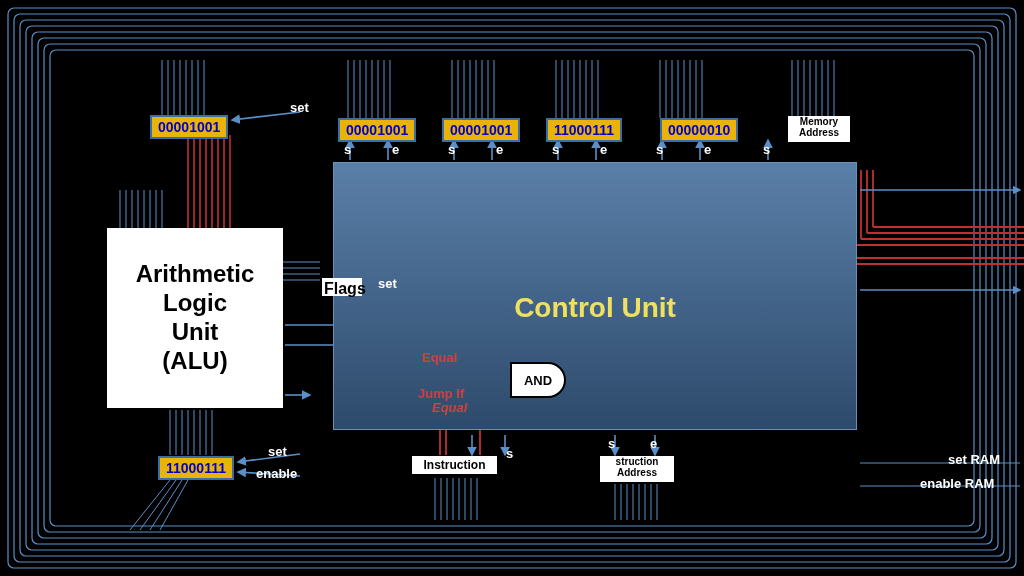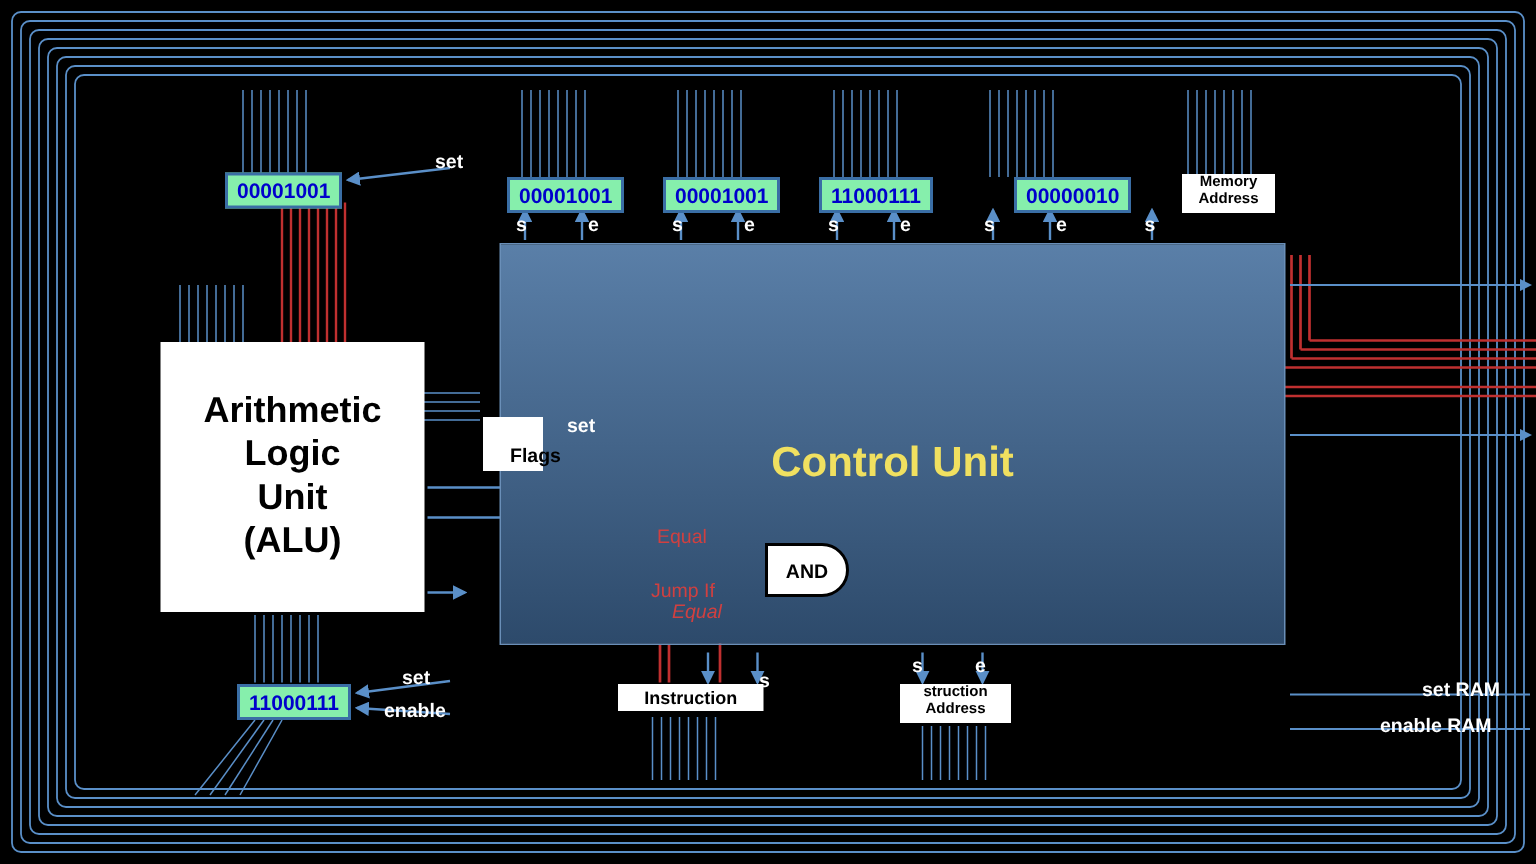--- a/index.html
+++ b/index.html
@@ -7,21 +7,21 @@
     width: 1024px;
     height: 576px;
     background: #000;
     position: relative;
     font-family: Arial, sans-serif;
     overflow: hidden;
   }
   svg { position: absolute; top: 0; left: 0; }
   .register {
     position: absolute;
-    background: #86efac;
+    background: #eab308;
     border: 2px solid #3a6ea5;
     color: #0000cc;
     font-weight: bold;
     text-align: center;
     padding: 2px 6px;
     font-size: 14px;
   }
   .alu-box {
     position: absolute;
     background: #fff;
@@ -50,33 +50,32 @@
   }
   .small-label {
     position: absolute;
     color: #fff;
     font-weight: bold;
     font-size: 13px;
   }
   .red-label {
     position: absolute;
     color: #d04040;
-    font-weight: normal;
+    font-weight: bold;
     font-size: 13px;
-    margin-left: 16px;
   }
   .italic { font-style: italic; }
   .flags-box {
     position: absolute;
     background: #fff;
     color: #000;
     font-weight: bold;
-    font-size: 13px;
+    font-size: 16px;
     text-align: left;
-    padding: 18px;
+    padding: 2px;
   }
   .and-gate {
     position: absolute;
     background: #fff;
     color: #000;
     font-weight: bold;
     font-size: 13px;
     display: flex;
     align-items: center;
     justify-content: center;
@@ -340,21 +339,21 @@
     <line x1="300" y1="476" x2="238" y2="472"></line>
   </g>
 </svg>
 
 <div class="register" style="left:150px; top:115px;">00001001</div>
 <div class="small-label" style="left:290px; top:100px;">set</div>
 
 <div class="register" style="left:338px; top:118px;">00001001</div>
 <div class="register" style="left:442px; top:118px;">00001001</div>
 <div class="register" style="left:546px; top:118px;">11000111</div>
-<div class="register" style="left:676px; top:118px;">00000010</div>
+<div class="register" style="left:660px; top:118px;">00000010</div>
 
 <div class="small-label" style="left:344px; top:142px;">s</div>
 <div class="small-label" style="left:392px; top:142px;">e</div>
 <div class="small-label" style="left:448px; top:142px;">s</div>
 <div class="small-label" style="left:496px; top:142px;">e</div>
 <div class="small-label" style="left:552px; top:142px;">s</div>
 <div class="small-label" style="left:600px; top:142px;">e</div>
 <div class="small-label" style="left:656px; top:142px;">s</div>
 <div class="small-label" style="left:704px; top:142px;">e</div>
 <div class="small-label" style="left:763px; top:142px;">s</div>
@@ -377,21 +376,21 @@
 <div class="red-label" style="left:422px; top:350px;">Equal</div>
 <div class="red-label" style="left:418px; top:386px;">Jump If</div>
 <div class="red-label italic" style="left:432px; top:400px;">Equal</div>
 
 <div class="and-gate" style="left:510px; top:362px; width:56px; height:36px;">AND</div>
 
 <div class="register" style="left:158px; top:456px;">11000111</div>
 <div class="small-label" style="left:268px; top:444px;">set</div>
 <div class="small-label" style="left:256px; top:466px;">enable</div>
 
-<div class="instr-box" style="left:412px; top:456px; width:97px; height:18px;">Instruction</div>
+<div class="instr-box" style="left:412px; top:456px; width:85px; height:18px;">Instruction</div>
 <div class="small-label" style="left:506px; top:446px;">s</div>
 
 <div class="mem-box" style="left:600px; top:456px; width:74px; height:26px; white-space:pre-line;">struction
 Address</div>
 <div class="small-label" style="left:608px; top:436px;">s</div>
 <div class="small-label" style="left:650px; top:436px;">e</div>
 
 <div class="small-label" style="left:948px; top:452px;">set RAM</div>
 <div class="small-label" style="left:920px; top:476px;">enable RAM</div>
 

